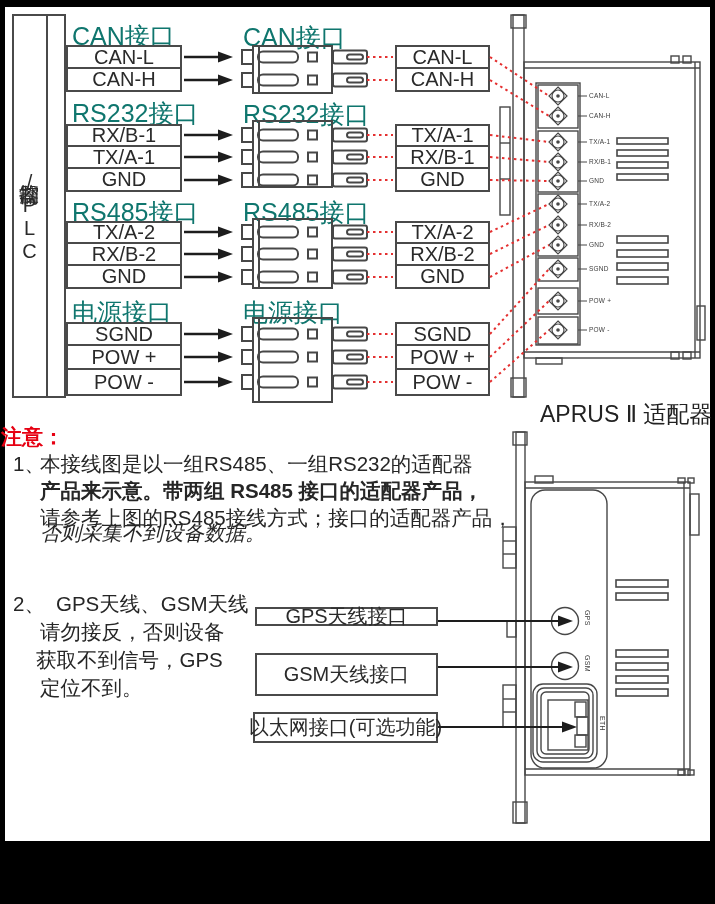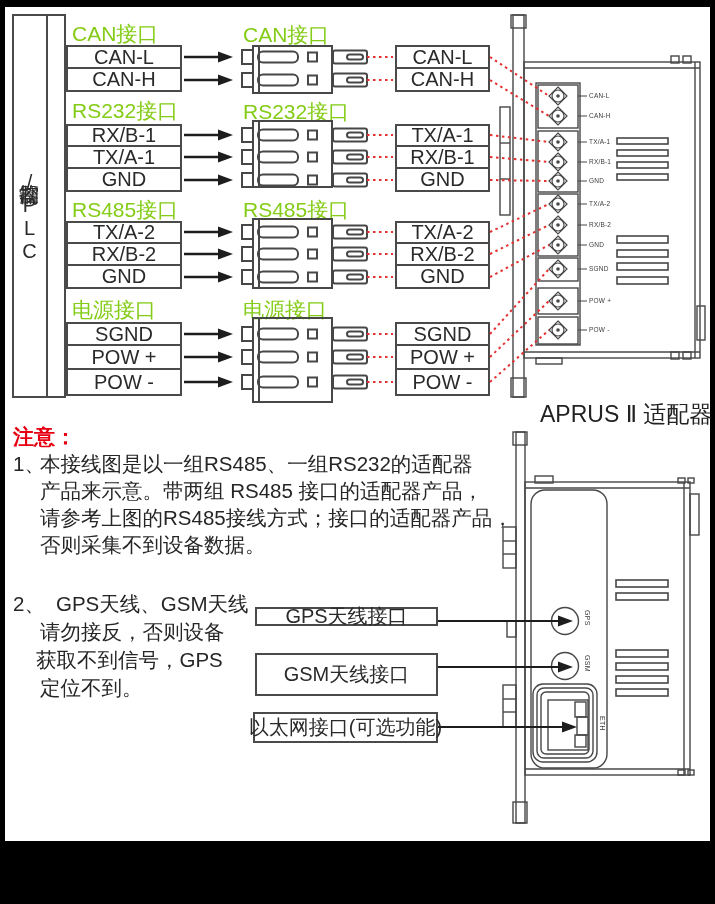--- a/index.html
+++ b/index.html
@@ -1,19 +1,19 @@
 <!DOCTYPE html>
 <html><head>
 <meta charset="utf-8">
 <style>
   html,body{margin:0;padding:0;}
   .canvas{position:relative;width:715px;height:904px;background:#000;font-family:"Liberation Sans","DejaVu Sans",sans-serif;overflow:hidden;}
   .content{position:absolute;left:5px;top:7px;width:705px;height:834px;background:#fff;}
   .pbox{position:absolute;box-sizing:border-box;border:2px solid #4a4a4a;background:#fff;display:flex;align-items:center;justify-content:center;font-size:20px;color:#2a2a2a;white-space:nowrap;}
-  .hdr{position:absolute;font-size:21px;color:#84cc16;white-space:nowrap;}
+  .hdr{position:absolute;font-size:25px;color:#0f766e;white-space:nowrap;}
   .plc-outer{position:absolute;box-sizing:border-box;border:2px solid #4a4a4a;background:#fff;}
   .plc-label{position:absolute;writing-mode:vertical-rl;text-orientation:upright;font-size:20px;color:#2a2a2a;letter-spacing:1px;display:flex;align-items:center;justify-content:center;}
   .tlabel{position:absolute;font-size:6.5px;color:#3c3c3c;white-space:nowrap;letter-spacing:0.2px;}
   .caption{position:absolute;font-size:23px;color:#222;white-space:nowrap;}
   .ntitle{position:absolute;font-size:21px;font-weight:bold;color:#e60012;white-space:nowrap;}
   .note{position:absolute;font-size:20.5px;color:#262626;white-space:nowrap;}
   .rot{position:absolute;font-size:7px;color:#3c3c3c;white-space:nowrap;transform:rotate(90deg);transform-origin:0 0;letter-spacing:0.3px;}
   svg.art{position:absolute;left:0;top:0;pointer-events:none;}
 </style>
 </head>
@@ -67,26 +67,26 @@
   <div class="tlabel" style="left:589px;top:177px;">GND</div>
   <div class="tlabel" style="left:589px;top:200px;">TX/A-2</div>
   <div class="tlabel" style="left:589px;top:221px;">RX/B-2</div>
   <div class="tlabel" style="left:589px;top:241px;">GND</div>
   <div class="tlabel" style="left:589px;top:265px;">SGND</div>
   <div class="tlabel" style="left:589px;top:297px;">POW +</div>
   <div class="tlabel" style="left:589px;top:326px;">POW -</div>
 
   <div class="caption" style="left:540px;top:399px;">APRUS Ⅱ 适配器</div>
 
-  <div class="ntitle" style="left:13px;top:423px;">注意：</div>
+  <div class="ntitle" style="left:1px;top:423px;">注意：</div>
   <div class="note" style="left:13px;top:450px;">1、</div>
   <div class="note" style="left:40px;top:450px;">本接线图是以一组RS485、一组RS232的适配器</div>
-  <div class="note" style="left:40px;top:477px;">产品来示意。带两组 RS485 接口的适配器产品，</div>
+  <div class="note" style="left:40px;top:477px;font-weight:bold;">产品来示意。带两组 RS485 接口的适配器产品，</div>
   <div class="note" style="left:40px;top:504px;">请参考上图的RS485接线方式；接口的适配器产品，</div>
-  <div class="note" style="left:40px;top:531px;">否则采集不到设备数据。</div>
+  <div class="note" style="left:40px;top:519px;font-style:italic;">否则采集不到设备数据。</div>
   <div class="note" style="left:13px;top:590px;">2、</div>
   <div class="note" style="left:56px;top:590px;">GPS天线、GSM天线</div>
   <div class="note" style="left:40px;top:618px;text-align:right;">请勿接反，否则设备</div>
   <div class="note" style="left:36px;top:646px;">获取不到信号，GPS</div>
   <div class="note" style="left:40px;top:674px;">定位不到。</div>
 
   <div class="pbox" style="left:255px;top:607px;width:183px;height:19px;">GPS天线接口</div>
   <div class="pbox" style="left:255px;top:653px;width:183px;height:43px;">GSM天线接口</div>
   <div class="pbox" style="left:253px;top:712px;width:185px;height:31px;">以太网接口(可选功能)</div>
 

